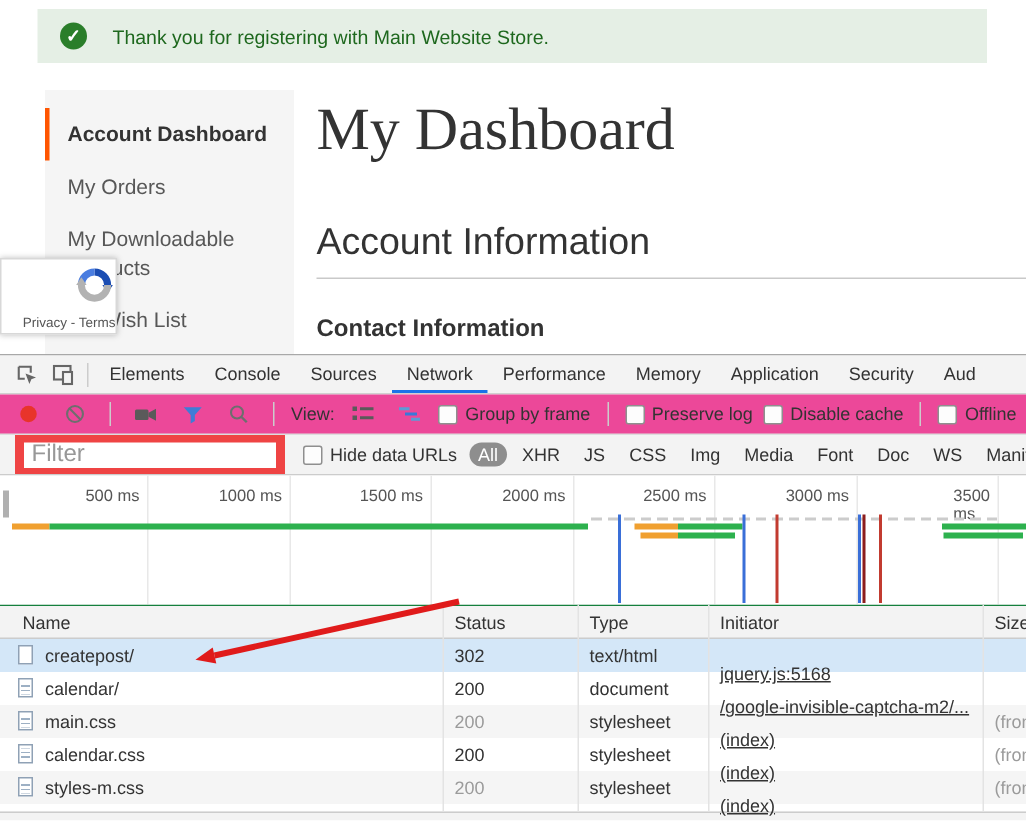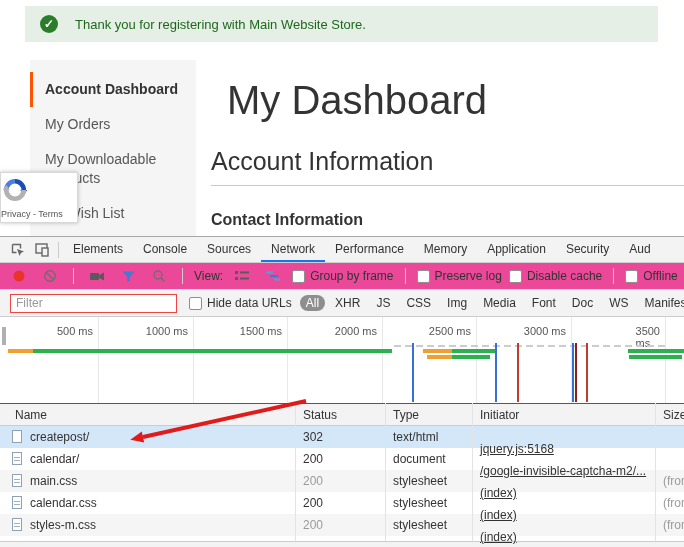--- a/index.html
+++ b/index.html
@@ -23,21 +23,21 @@
 
   .main-title{position:absolute;left:211px;top:62px;font-size:40px;font-weight:300;color:#333;}
   .section-heading{position:absolute;left:211px;top:147px;font-size:25px;font-weight:300;color:#333;}
   .section-rule{position:absolute;left:211px;top:185px;width:473px;height:0;border-bottom:1px solid #c9c9c9;}
   .sub-heading{position:absolute;top:211px;font-size:16px;font-weight:bold;color:#333;}
   .sub-heading.contact{left:211px;}
   .sub-heading.newsletters{left:560px;}
 
   .recaptcha{position:absolute;left:0;top:172px;width:78px;height:51px;background:#fff;
              border:1px solid #d8d8d8;box-shadow:0 0 4px rgba(0,0,0,.25);box-sizing:border-box;
-             text-align:left;z-index:5;cursor:pointer;}
+             text-align:right;z-index:5;cursor:pointer;}
   .recaptcha svg{margin-top:3px;}
   .recaptcha-label{font-size:9px;color:#555;margin-top:1px;}
 
   
   .devtools{position:absolute;left:0;top:236px;width:684px;height:311px;background:#fff;
             border-top:1px solid #a8a8a8;box-sizing:border-box;font-size:12px;}
   .dt-vsep{width:1px;height:16px;background:#ccc;margin:0 4px;flex:0 0 1px;}
   .dt-iconbtn{width:24px;height:22px;display:flex;align-items:center;justify-content:center;cursor:pointer;flex:0 0 auto;}
 
   .dt-tabbar{position:absolute;left:0;top:0;width:100%;height:26px;background:#f3f3f3;
@@ -49,21 +49,21 @@
 
   .dt-toolbar{position:absolute;left:0;top:26px;width:100%;height:27px;background:#ec4899;
               border-bottom:1px solid #ddd;display:flex;align-items:center;box-sizing:border-box;
               padding:0 7px;gap:7px;overflow:hidden;white-space:nowrap;}
   .dt-cb{display:flex;align-items:center;gap:5px;color:#333;cursor:pointer;flex:0 0 auto;}
   .cbx{width:11px;height:11px;border:1px solid #8f8f8f;border-radius:2px;background:#fdfdfd;flex:0 0 11px;}
 
   .dt-filterbar{position:absolute;left:0;top:53px;width:100%;height:27px;background:#f3f3f3;
                 border-bottom:1px solid #ccc;display:flex;align-items:center;box-sizing:border-box;
                 padding:0 10px;gap:8px;overflow:hidden;white-space:nowrap;}
-  .filter-input{width:158px;height:17px;border:1px solid #ef4444;font-size:12px;padding:0 5px;
+  .filter-input{width:158px;height:17px;border:6px solid #ef4444;font-size:16px;padding:0 5px;
                 font-family:"Liberation Sans",sans-serif;color:#333;box-sizing:content-box;}
   .filter-input::placeholder{color:#989898;}
   .pill{padding:1px 6px;color:#333;cursor:pointer;}
   .pill.active{background:#8e8e8e;color:#fff;border-radius:9px;}
 
   .dt-timeline{position:absolute;left:0;top:80px;width:100%;height:86px;background:#fff;overflow:hidden;}
   .tl-grid{position:absolute;top:0;bottom:0;width:1px;background:#e8e8e8;}
   .tl-label{position:absolute;top:8px;font-size:11px;color:#555;transform:translateX(-100%);padding-right:5px;}
   .tl-handle{position:absolute;left:2px;top:10px;width:4px;height:18px;background:#b0b0b0;}
   .tl-dash{position:absolute;height:2px;background:repeating-linear-gradient(90deg,#ccc 0 7px,transparent 7px 11px);}
@@ -101,21 +101,21 @@
     <span class="notice-text">Thank you for registering with Main Website Store.</span>
   </div>
 
   <aside class="sidebar" id="sidebar-list">
       <div class="side-item active">Account Dashboard</div>
       <div class="side-item">My Orders</div>
       <div class="side-item">My Downloadable Products</div>
       <div class="side-item">My Wish List</div>
     </aside>
 
-  <h1 class="main-title" style="margin:16px;">My Dashboard</h1>
+  <h1 class="main-title" style="margin:0;font-family:Liberation Serif, serif;">My Dashboard</h1>
   <h2 class="section-heading" style="margin:0;font-weight:300;">Account Information</h2>
   <div class="section-rule"></div>
   <h3 class="sub-heading contact" style="margin:0;">Contact Information</h3>
 
   <div class="recaptcha">
     <svg width="28" height="28" viewBox="0 0 48 48">
       <path d="M24,9 A15,15 0 0 1 39,24" fill="none" stroke="#1b4db3" stroke-width="8"></path>
       <polygon points="33,24 45,24 39,33" fill="#1b4db3"></polygon>
       <path d="M9,24 A15,15 0 0 1 24,9" fill="none" stroke="#4a7de0" stroke-width="8"></path>
       <path d="M39,24 A15,15 0 0 1 9,24" fill="none" stroke="#b2b2b2" stroke-width="8"></path>

